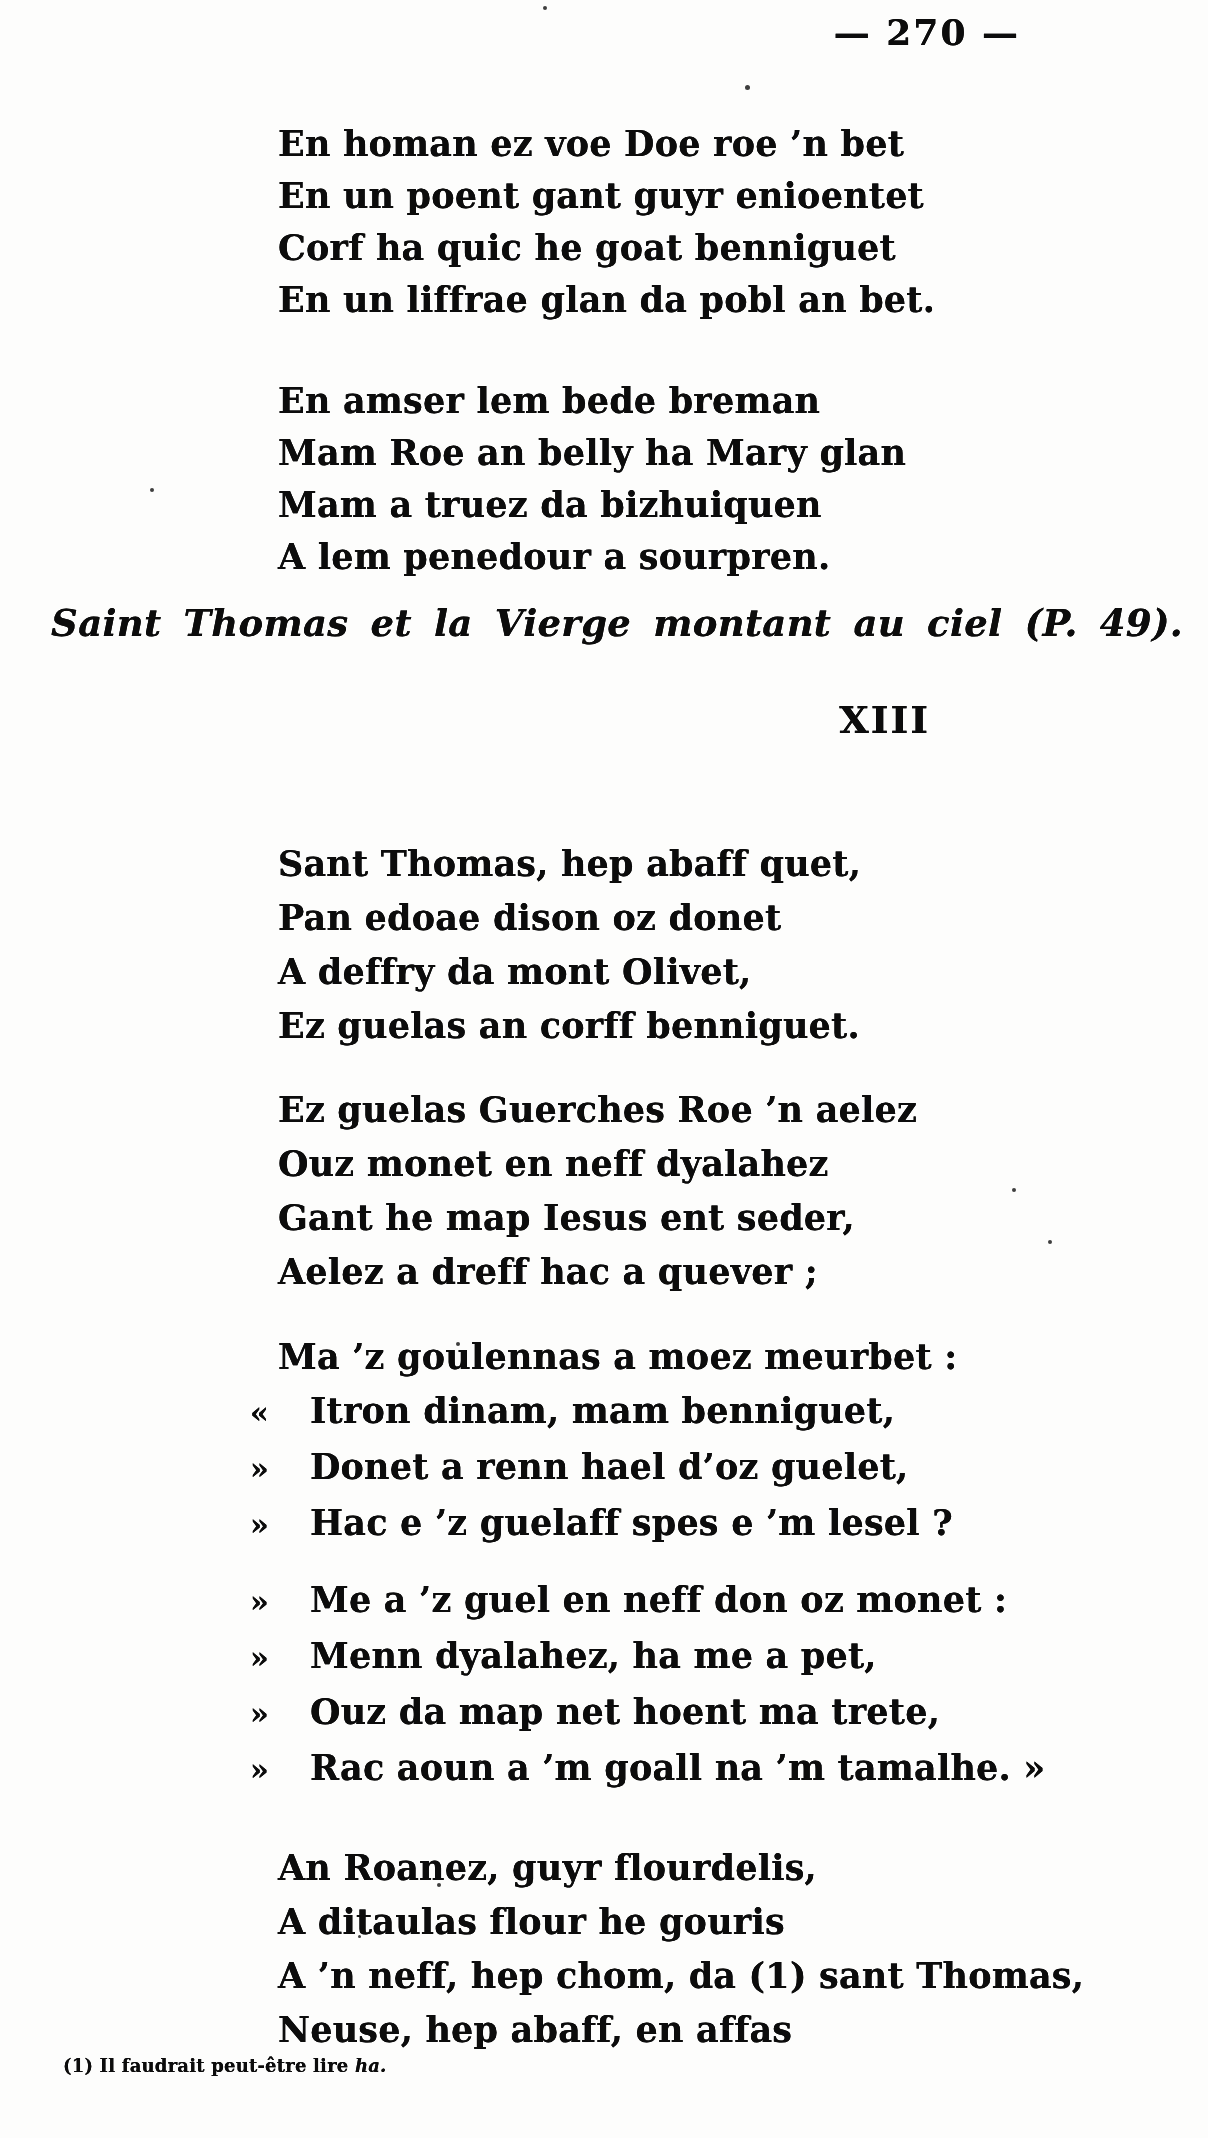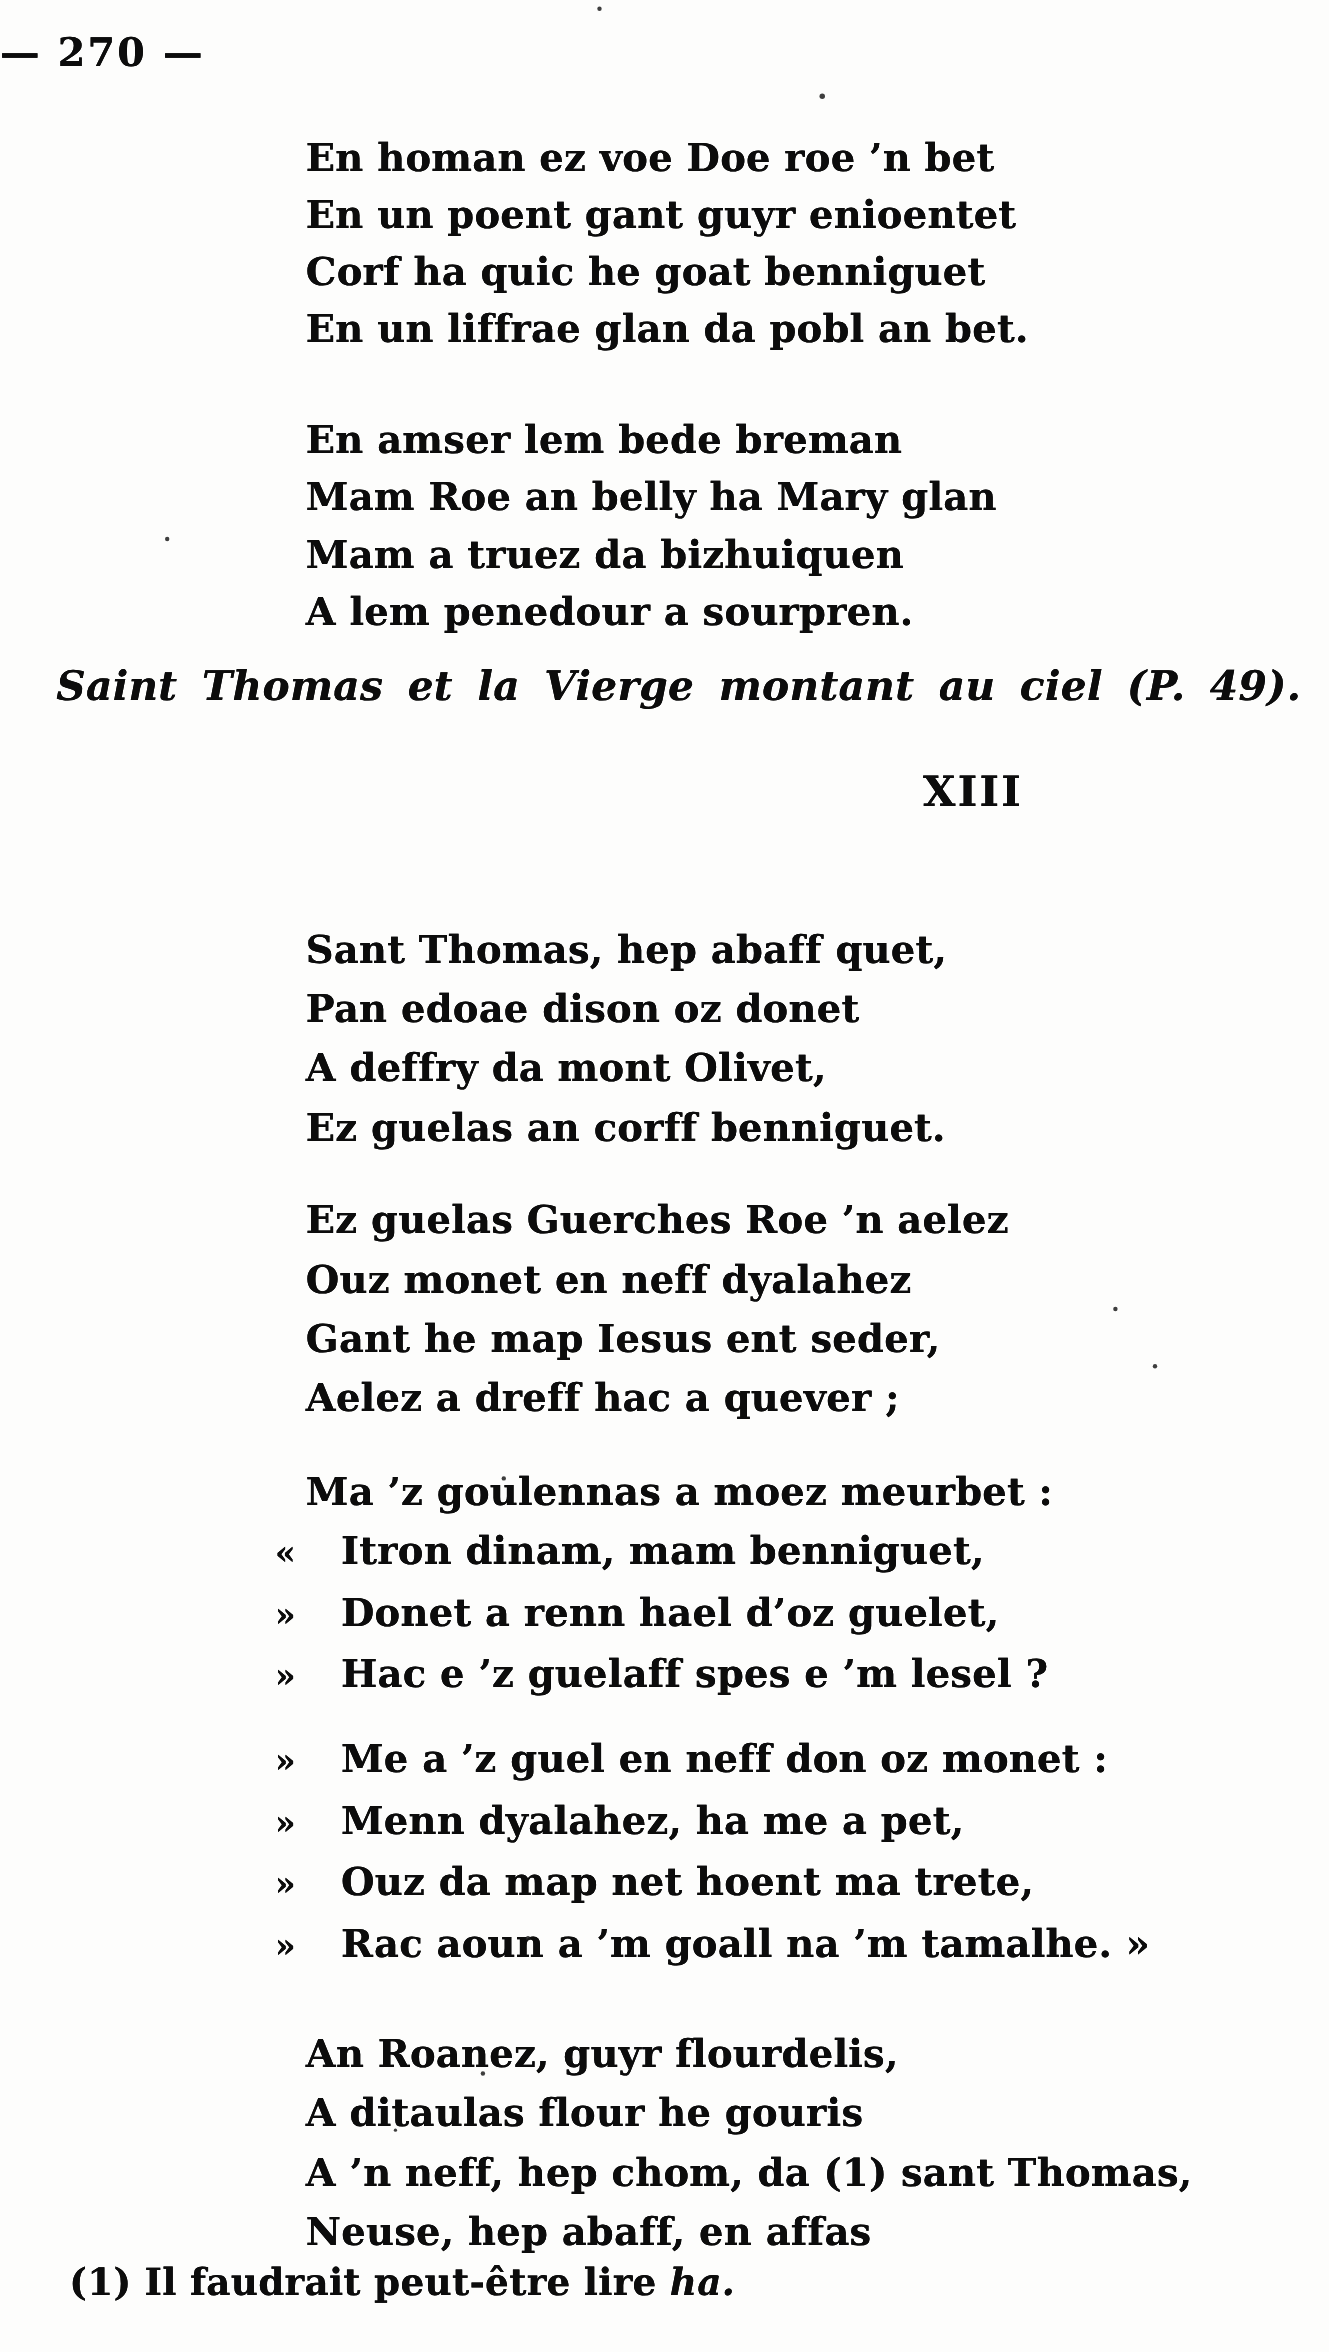--- a/index.html
+++ b/index.html
@@ -11,24 +11,24 @@
     position: relative;
     width: 1208px;
     height: 2138px;
     background: #fdfdfc;
     overflow: hidden;
     font-family: "DejaVu Serif", "Liberation Serif", serif;
     color: #0c0c0c;
   }
   .pageno {
     position: absolute;
-    top: 27px;
+    top: 11px;
     left: 0;
     width: 1020px;
-    text-align: left;
+    text-align: right;
     font-size: 36px;
     font-weight: 700;
     letter-spacing: 2px;
     text-shadow: 0 0 0.5px #000;
   }
   .stanza {
     position: absolute;
     left: 278px;
     font-size: 35px;
     font-weight: 700;
@@ -68,21 +68,21 @@
     text-align: right;
     font-size: 38px;
     font-weight: 700;
     letter-spacing: 2px;
     text-shadow: 0 0 0.6px #000;
   }
   .footnote {
     position: absolute;
     top: 2055px;
     left: 63px;
-    font-size: 34px;
+    font-size: 18px;
     font-weight: 700;
     letter-spacing: 0.2px;
     white-space: nowrap;
     text-shadow: 0 0 0.3px #000;
   }
   .footnote i { font-style: italic; }
   .speck {
     position: absolute;
     background: #1c1c1c;
     border-radius: 50%;

